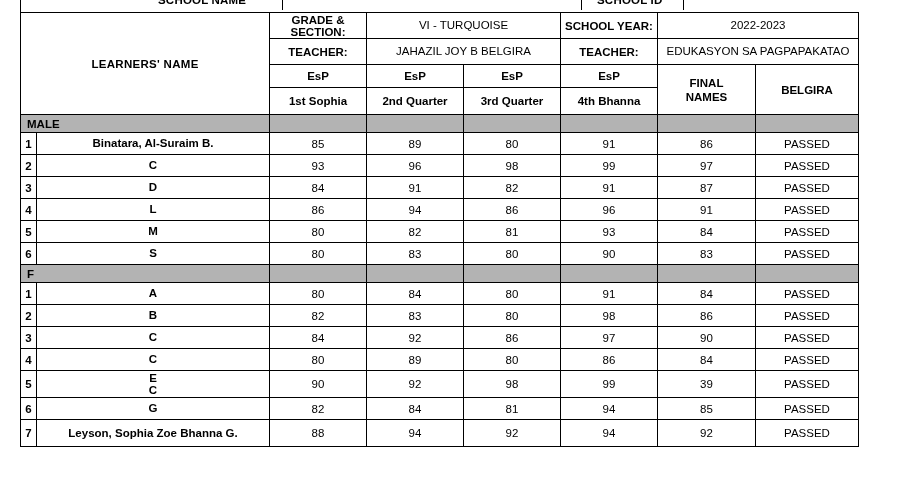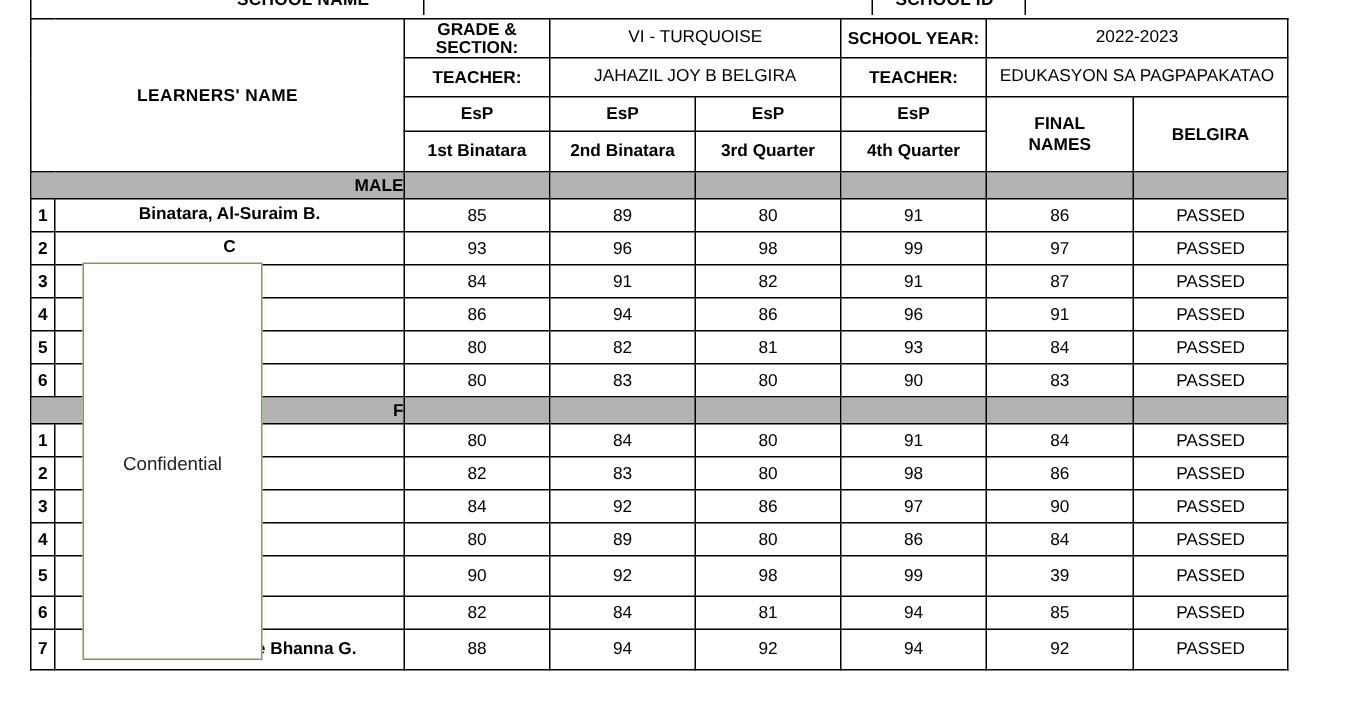--- a/index.html
+++ b/index.html
@@ -101,21 +101,21 @@
   }
   .remark-head {
     font-weight: bold;
     font-size: 12px;
   }
   .group-row td {
     background: #b3b3b3;
     height: 17px;
   }
   .group-row td.lbl {
-    text-align: right;
+    text-align: left;
     font-weight: bold;
     font-size: 11.5px;
     padding-left: 6px;
   }
   .row-num {
     font-weight: bold;
     font-size: 11px;
     text-align: center;
   }
   .name-cell {
@@ -196,24 +196,24 @@
         <td class="subj-head">EsP</td>
         <td class="subj-head">EsP</td>
         <td class="subj-head">EsP</td>
         <td rowspan="2" class="quarter-head">
           <div>FINAL</div>
           <div>NAMES</div>
         </td>
         <td rowspan="2" class="remark-head">BELGIRA</td>
       </tr>
       <tr>
-        <td class="quarter-head" style="height:26px;">1st Binatara</td>
-        <td class="quarter-head">2nd Binatara</td>
+        <td class="quarter-head" style="height:26px;">1st Sophia</td>
+        <td class="quarter-head">2nd Quarter</td>
         <td class="quarter-head">3rd Quarter</td>
-        <td class="quarter-head">4th Quarter</td>
+        <td class="quarter-head">4th Bhanna</td>
       </tr>
 
       <tr class="group-row">
         <td colspan="2" class="lbl">MALE</td>
         <td></td>
         <td></td>
         <td></td>
         <td></td>
         <td></td>
         <td></td>
@@ -357,17 +357,14 @@
         <td>88</td>
         <td>94</td>
         <td>92</td>
         <td>94</td>
         <td>92</td>
         <td>PASSED</td>
       </tr>
     </tbody>
   </table>
 
-  <div id="confidential-overlay" style="border-color: rgb(123, 158, 85);">
-    <div class="ctext">Confidential</div>
-  </div>
 
 </div>
 
 </body></html>

